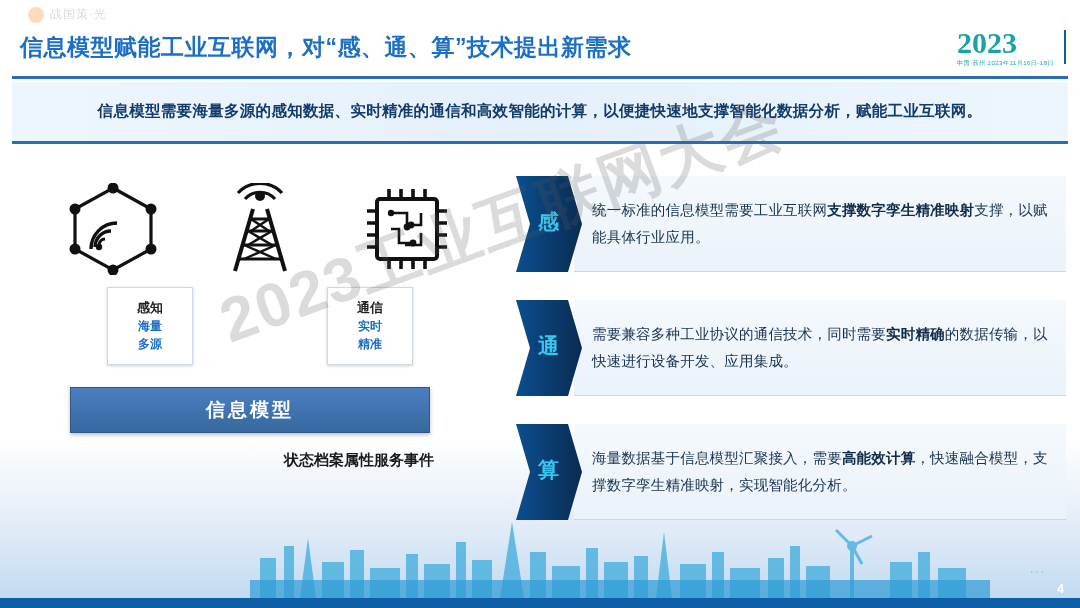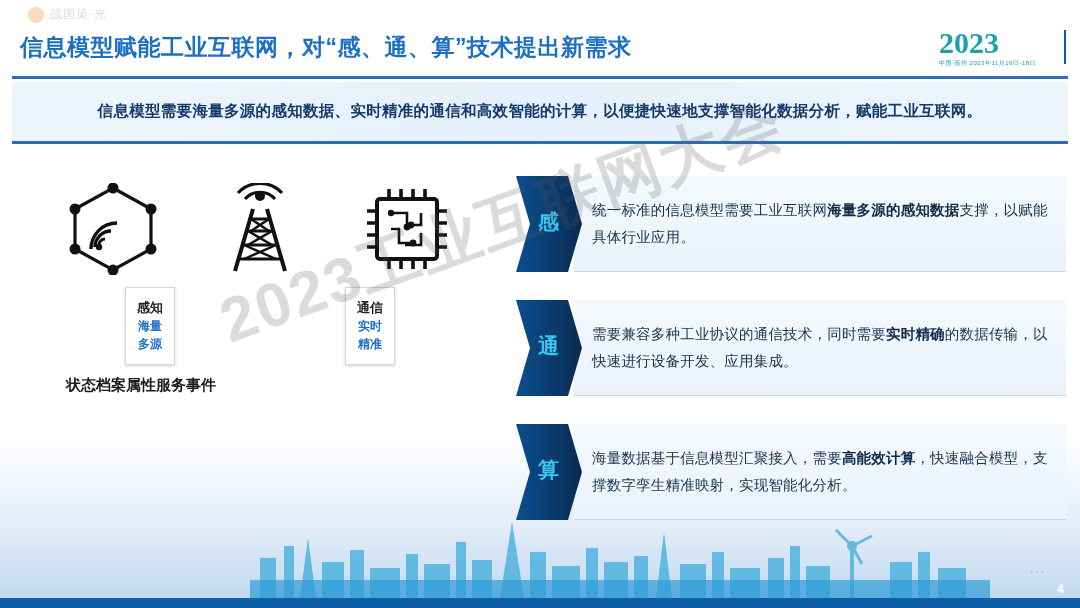--- a/index.html
+++ b/index.html
@@ -42,21 +42,21 @@
     letter-spacing:.5px;
     white-space:nowrap;
   }
   .header-underline {
     position:absolute; left:12px; right:12px; top:46px;
     height:3px; background:#2b6cb5;
   }
   
   .logo-group {
     position:absolute; right:14px; top:-2px;
-    display:flex; align-items:center; gap:28px;
+    display:flex; align-items:center; gap:10px;
   }
   .logo-2023 {
     font-size:30px; font-weight:bold; color:#19a3a8;
     font-family:"Liberation Serif", serif;
     letter-spacing:0px; line-height:1;
     position:relative;
   }
   .logo-2023 .sub {
     display:block; font-size:6px; color:#19a3a8; letter-spacing:.5px;
     font-family:"Liberation Sans", sans-serif; font-weight:normal;
@@ -96,43 +96,43 @@
   }
 
   
   .left-col { position:absolute; left:40px; top:165px; width:440px; }
 
   .icon-row { display:flex; justify-content:space-around; align-items:flex-end; height:110px; }
   .icon-cell { width:130px; display:flex; justify-content:center; align-items:center; }
 
   .card-row { display:flex; justify-content:space-around; margin-top:12px; }
   .card {
-    width:50px; height:78px;
+    width:86px; height:78px;
     background:#ffffff; border:1px solid #cfd9e4;
     box-shadow:0 1px 3px rgba(0,0,0,.18);
     display:flex; flex-direction:column; align-items:center; justify-content:center;
     gap:1px;
   }
   .card .t1 { font-size:13px; font-weight:bold; color:#222; }
   .card .t2 { font-size:12px; font-weight:bold; color:#1c6fc4; }
   .card .t3 { font-size:12px; font-weight:bold; color:#1c6fc4; }
 
   .model-bar {
     margin-top:22px; margin-left:30px;
     width:360px; height:46px;
     background:linear-gradient(180deg,#4a7fc0 0%,#37699f 100%);
     border:1px solid #2c5a8c;
     box-shadow:0 2px 4px rgba(0,0,0,.25);
     display:flex; align-items:center; justify-content:center;
   }
   .model-bar span { font-size:19px; font-weight:bold; color:#fff; letter-spacing:3px; }
 
   .leaf-row {
-    margin-top:11px; margin-left:26px; width:368px;
-    display:flex; justify-content:flex-start;
+    margin-top:18px; margin-left:26px; width:368px;
+    display:flex; justify-content:flex-end;
   }
   .leaf-row span { font-size:15px; font-weight:bold; color:#1a1a1a; }
 
   
   .right-col { position:absolute; left:516px; top:176px; width:550px; }
   .panel { position:relative; height:96px; margin-bottom:28px; }
 
   .panel-arrow {
     position:absolute; left:0; top:0; width:66px; height:96px;
     z-index:2;
@@ -253,20 +253,23 @@
         <div class="t2">海量</div>
         <div class="t3">多源</div>
       </div>
       <div class="card">
         <div class="t1">通信</div>
         <div class="t2">实时</div>
         <div class="t3">精准</div>
       </div>
     </div>
 
+    <div class="model-bar">
+      <span>信息模型</span>
+    </div>
 
     <div class="leaf-row">
       <span>状态</span>
       <span>档案</span>
       <span>属性</span>
       <span>服务</span>
       <span>事件</span>
     </div>
   </div>
 
@@ -279,21 +282,21 @@
             <linearGradient id="g1" x1="0" y1="0" x2="1" y2="0">
               <stop offset="0%" stop-color="#0a4f8f"></stop>
               <stop offset="100%" stop-color="#0a2b52"></stop>
             </linearGradient>
           </defs>
           <polygon points="0,0 52,0 66,48 52,96 0,96 14,48" fill="url(#g1)"></polygon>
         </svg>
         <span class="label">感</span>
       </div>
       <div class="panel-body">
-        <p>统一标准的信息模型需要工业互联网<b>海量多源的感知数据</b>支撑，以赋能具体行业应用。</p>
+        <p>统一标准的信息模型需要工业互联网<b>支撑数字孪生精准映射</b>支撑，以赋能具体行业应用。</p>
       </div>
     </div>
 
     <div class="panel">
       <div class="panel-arrow">
         <svg width="66" height="96" viewBox="0 0 66 96">
           <polygon points="0,0 52,0 66,48 52,96 0,96 14,48" fill="url(#g1)"></polygon>
         </svg>
         <span class="label">通</span>
       </div>

